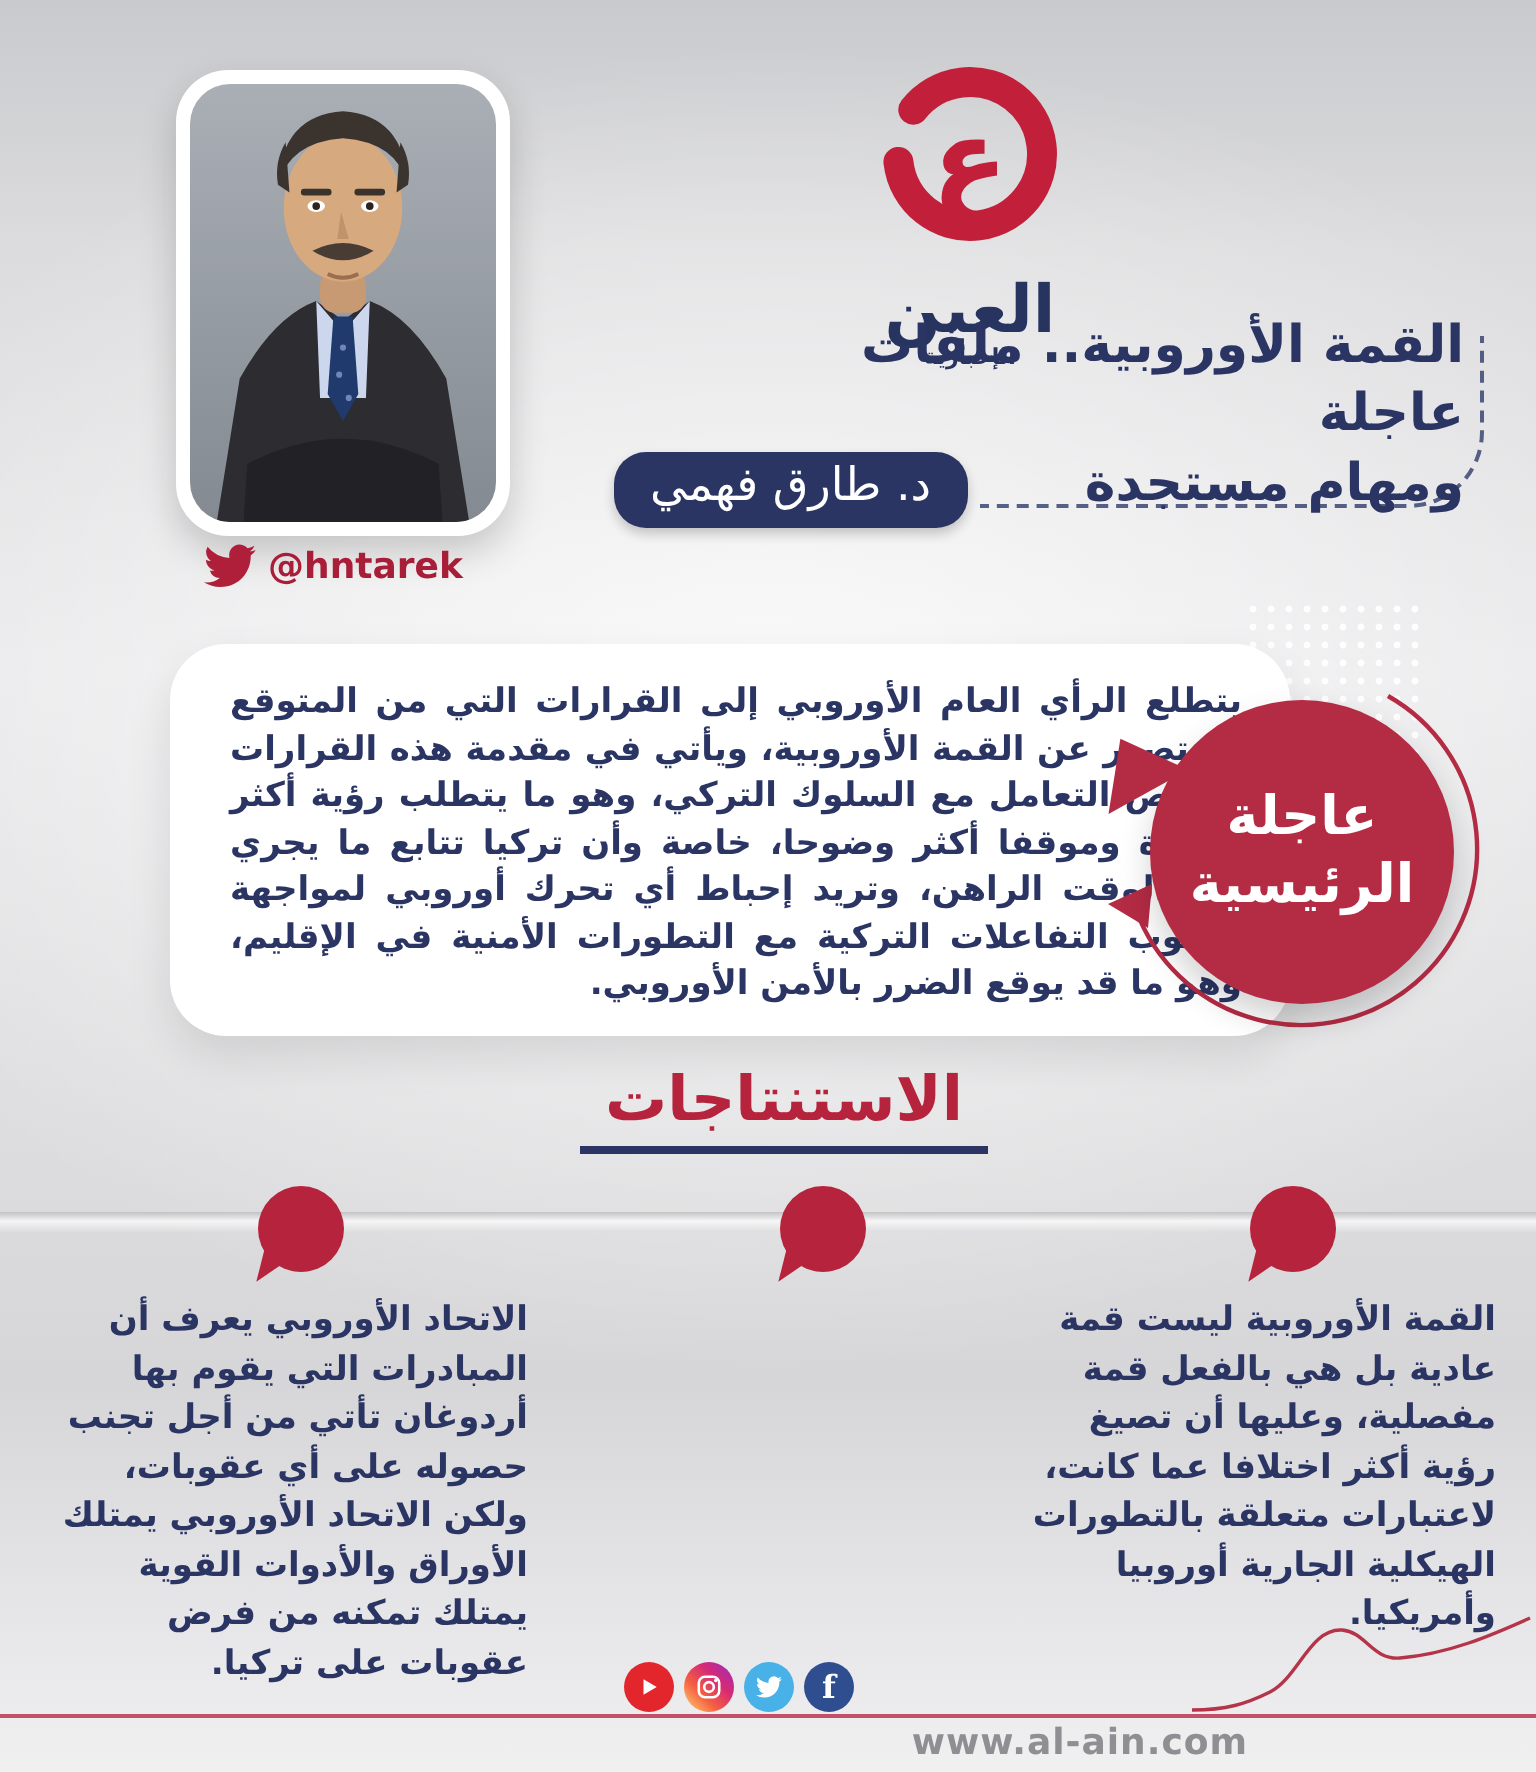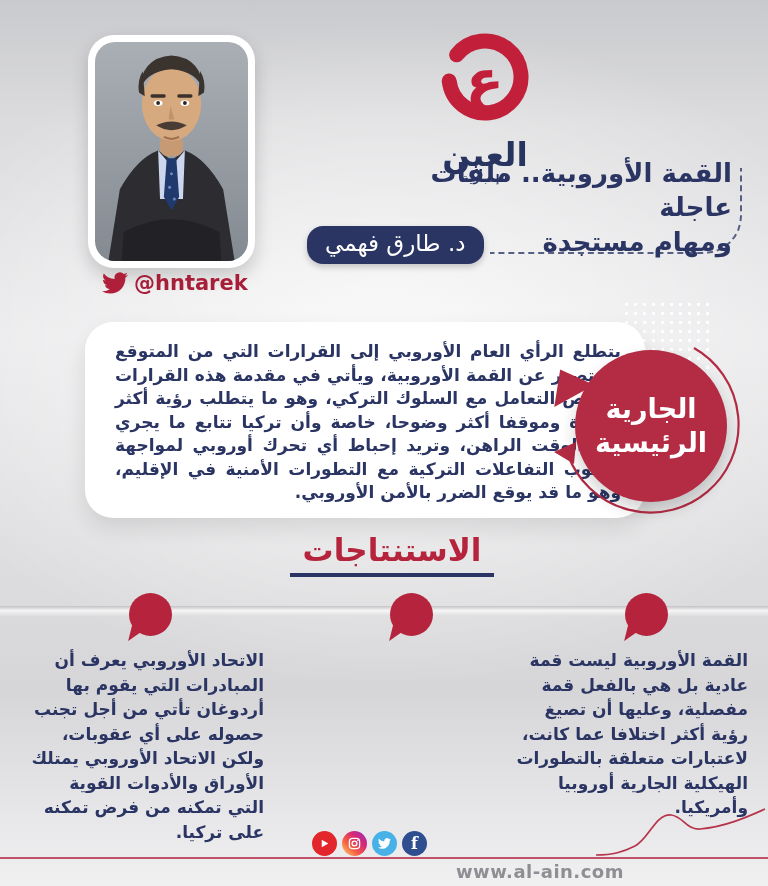--- a/index.html
+++ b/index.html
@@ -20,21 +20,21 @@
 
   
   .photo-frame {
     left:88px; top:35px; width:167px; height:233px; background:#fff;
     border-radius:26px; padding:7px; box-shadow:0 8px 18px rgba(0,0,0,.18);
   }
   .photo-frame svg { width:100%; height:100%; border-radius:20px; display:block; }
 
   
   .tw-row { left:100px; top:270px; display:flex; align-items:center; gap:4px; direction:ltr; }
-  .tw-row .handle { color:#a81d37; font-weight:bold; font-size:21px; }
+  .tw-row .handle { color:#a81d37; font-weight:bold; font-size:18px; }
 
   
   .title-block { right:36px; top:156px; width:330px; text-align:right; color:#2b3563;
                  font-weight:bold; font-size:26px; line-height:1.32; }
   .dotted-corner {
     right:26px; top:168px; width:252px; height:86px;
     border-left:none; border-top:none;
     border-right:2px dashed #3c4672; border-bottom:2px dashed #3c4672;
     border-bottom-right-radius:38px; opacity:.85;
   }
@@ -172,36 +172,36 @@
 
   <div class="abs dots"></div>
   <div class="abs idea-card">
     <p>يتطلع الرأي العام الأوروبي إلى القرارات التي من المتوقع أن تصدر عن القمة الأوروبية، ويأتي في مقدمة هذه القرارات مايخص التعامل مع السلوك التركي، وهو ما يتطلب رؤية أكثر رشادة وموقفا أكثر وضوحا، خاصة وأن تركيا تتابع ما يجري في الوقت الراهن، وتريد إحباط أي تحرك أوروبي لمواجهة أسلوب التفاعلات التركية مع التطورات الأمنية في الإقليم، وهو ما قد يوقع الضرر بالأمن الأوروبي.</p>
   </div>
   <svg class="abs idea-arc" viewBox="0 0 200 200">
     <path d="M142,18 A88,88 0 1 1 16,125" fill="none" stroke="#b42b44" stroke-width="2.2"></path>
     <polygon points="22,134 2,122 24,112" fill="#b42b44"></polygon>
   </svg>
   <div class="abs idea-badge">
-    <span>الجارية</span>
+    <span>عاجلة</span>
     <span>الرئيسية</span>
   </div>
 
   <div class="abs concl-head">
     <div class="t">الاستنتاجات</div>
     <div class="u"></div>
   </div>
   <div class="abs divider"></div>
 
   <div class="abs bubble" style="left:625px; top:593px;"></div>
   <div class="abs bubble" style="left:390px; top:593px;"></div>
   <div class="abs bubble" style="left:129px; top:593px;"></div>
 
   <div class="abs col col-1">القمة الأوروبية ليست قمة عادية بل هي بالفعل قمة مفصلية، وعليها أن تصيغ رؤية أكثر اختلافا عما كانت، لاعتبارات متعلقة بالتطورات الهيكلية الجارية أوروبيا وأمريكيا.</div>
-  <div class="abs col col-3">الاتحاد الأوروبي يعرف أن المبادرات التي يقوم بها أردوغان تأتي من أجل تجنب حصوله على أي عقوبات، ولكن الاتحاد الأوروبي يمتلك الأوراق والأدوات القوية التي تمكنه من فرض تمكنه على تركيا.</div>
+  <div class="abs col col-3">الاتحاد الأوروبي يعرف أن المبادرات التي يقوم بها أردوغان تأتي من أجل تجنب حصوله على أي عقوبات، ولكن الاتحاد الأوروبي يمتلك الأوراق والأدوات القوية يمتلك تمكنه من فرض عقوبات على تركيا.</div>
 
   <svg class="abs squiggle" viewBox="0 0 175 62">
     <path d="M3,53 C20,53 30,50 42,44 C56,37 62,12 78,13 C90,14 93,28 107,27 C131,25 152,16 172,7" fill="none" stroke="#b5344a" stroke-width="1.7"></path>
   </svg>
 
   <div class="abs social-row">
     <div class="sicon si-yt">
       <svg width="11" height="11" viewBox="0 0 10 10">
           <polygon points="2.5,1.5 8.5,5 2.5,8.5" fill="#fff"></polygon>
         </svg>

